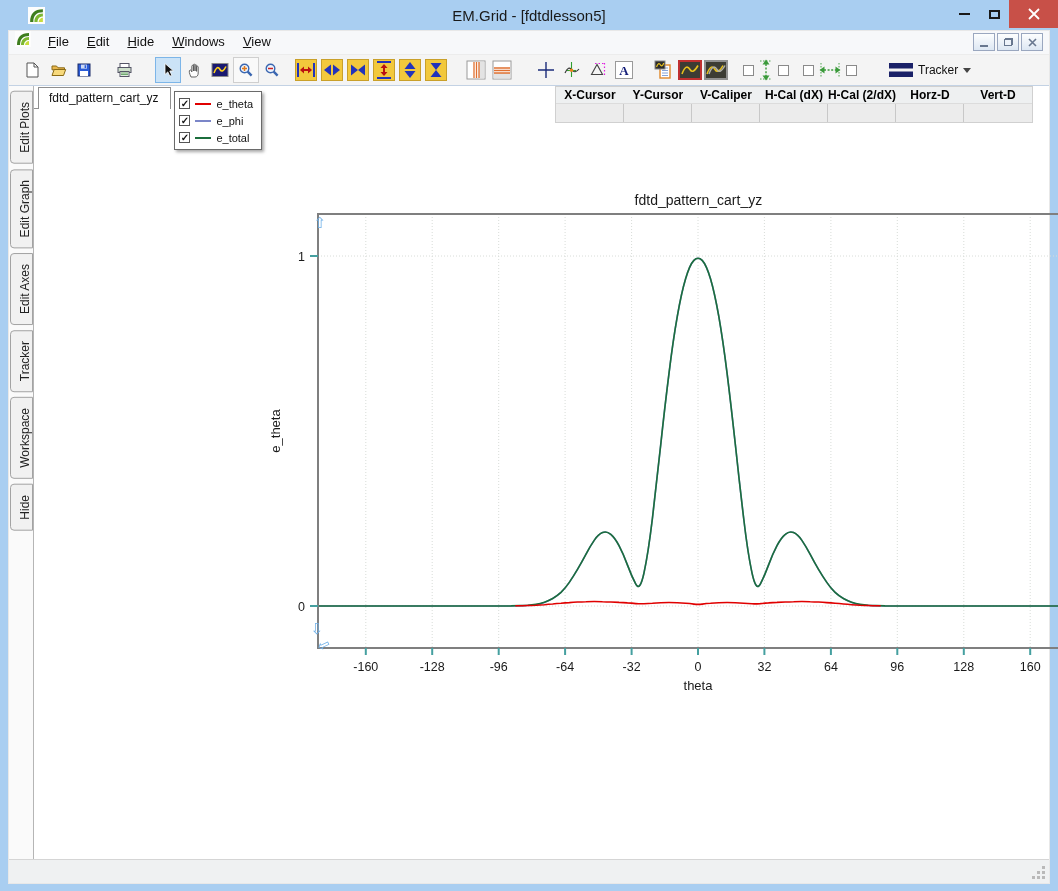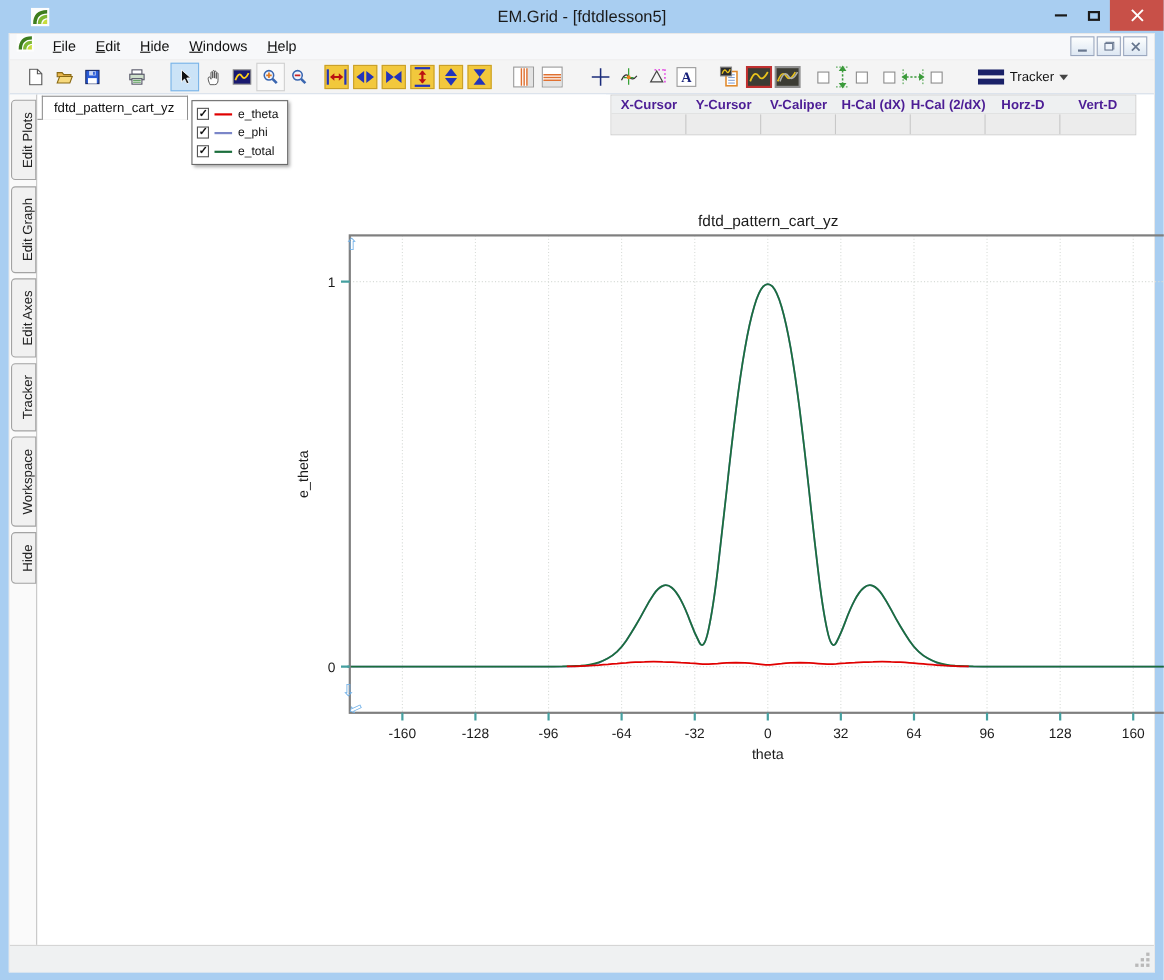--- a/index.html
+++ b/index.html
@@ -72,21 +72,21 @@
     box-shadow:2px 2px 3px rgba(0,0,0,0.35); padding:3px 8px 3px 4px; z-index:5; }
   .legend-row { display:flex; align-items:center; gap:5px; height:17px; }
   .lg-check { width:11px; height:11px; border:1px solid #555; background:#fff; font-size:10px;
     line-height:10px; text-align:center; color:#111; font-weight:bold; }
   .lg-line { width:16px; height:2px; }
   .lg-label { font-size:11px; color:#111; }
 
   
   .readout { height:37px; margin:0 16px 5px 4px; border:1px solid #d0d0d0; }
   .ro-head { display:grid; grid-template-columns:repeat(7,1fr); background:#eef0f1; height:17px; border-bottom:1px solid #dcdcdc;}
-  .ro-head div { font-size:12px; font-weight:bold; color:#4c1d95; text-align:center; line-height:17px; }
+  .ro-head div { font-size:12px; font-weight:bold; color:#000000; text-align:center; line-height:17px; }
   .ro-vals { display:grid; grid-template-columns:repeat(7,1fr); background:#ececec; height:18px; }
   .ro-vals div { border-right:1px solid #c8c8c8; font-size:11px; }
   .ro-vals div:last-child { border-right:none; }
 
   .statusbar { height:24px; background:#eff1f2; border-top:1px solid #d5d5d5; position:relative; }
   .grip { position:absolute; right:4px; bottom:4px; width:12px; height:12px; }
   .grip i { position:absolute; width:3px; height:3px; background:#b9b9b9; }
 </style>
 </head>
 <body>
@@ -122,21 +122,21 @@
       <svg class="app-ico" viewBox="0 0 16 16">
         <rect x="0" y="0" width="16" height="16" fill="#fdfdfd"></rect>
         <path d="M2 14 C2 6 6 2 14 2 L14 5 C8 5 5 8 5 14 Z" fill="#3e7d1e"></path>
         <path d="M6 14 C6 9 9 6 14 6 L14 9 C11 9 9 11 9 14 Z" fill="#7db832"></path>
         <path d="M10 14 C10 12 12 10 14 10 L14 14 Z" fill="#c8dc3c"></path>
       </svg>
       <span class="menu-item">File</span>
       <span class="menu-item">Edit</span>
       <span class="menu-item">Hide</span>
       <span class="menu-item">Windows</span>
-      <span class="menu-item">Help</span>
+      <span class="menu-item">View</span>
       <div class="mdi-btns">
         <div class="mdi-btn">
             <span class="mdi-min"></span>
           </div>
         <div class="mdi-btn">
             <span class="mdi-restore"></span>
           </div>
         <div class="mdi-btn">
           <svg width="9" height="9" viewBox="0 0 9 9">
             <path d="M1 1 L8 8 M8 1 L1 8" stroke="#68778f" stroke-width="1.6"></path>

